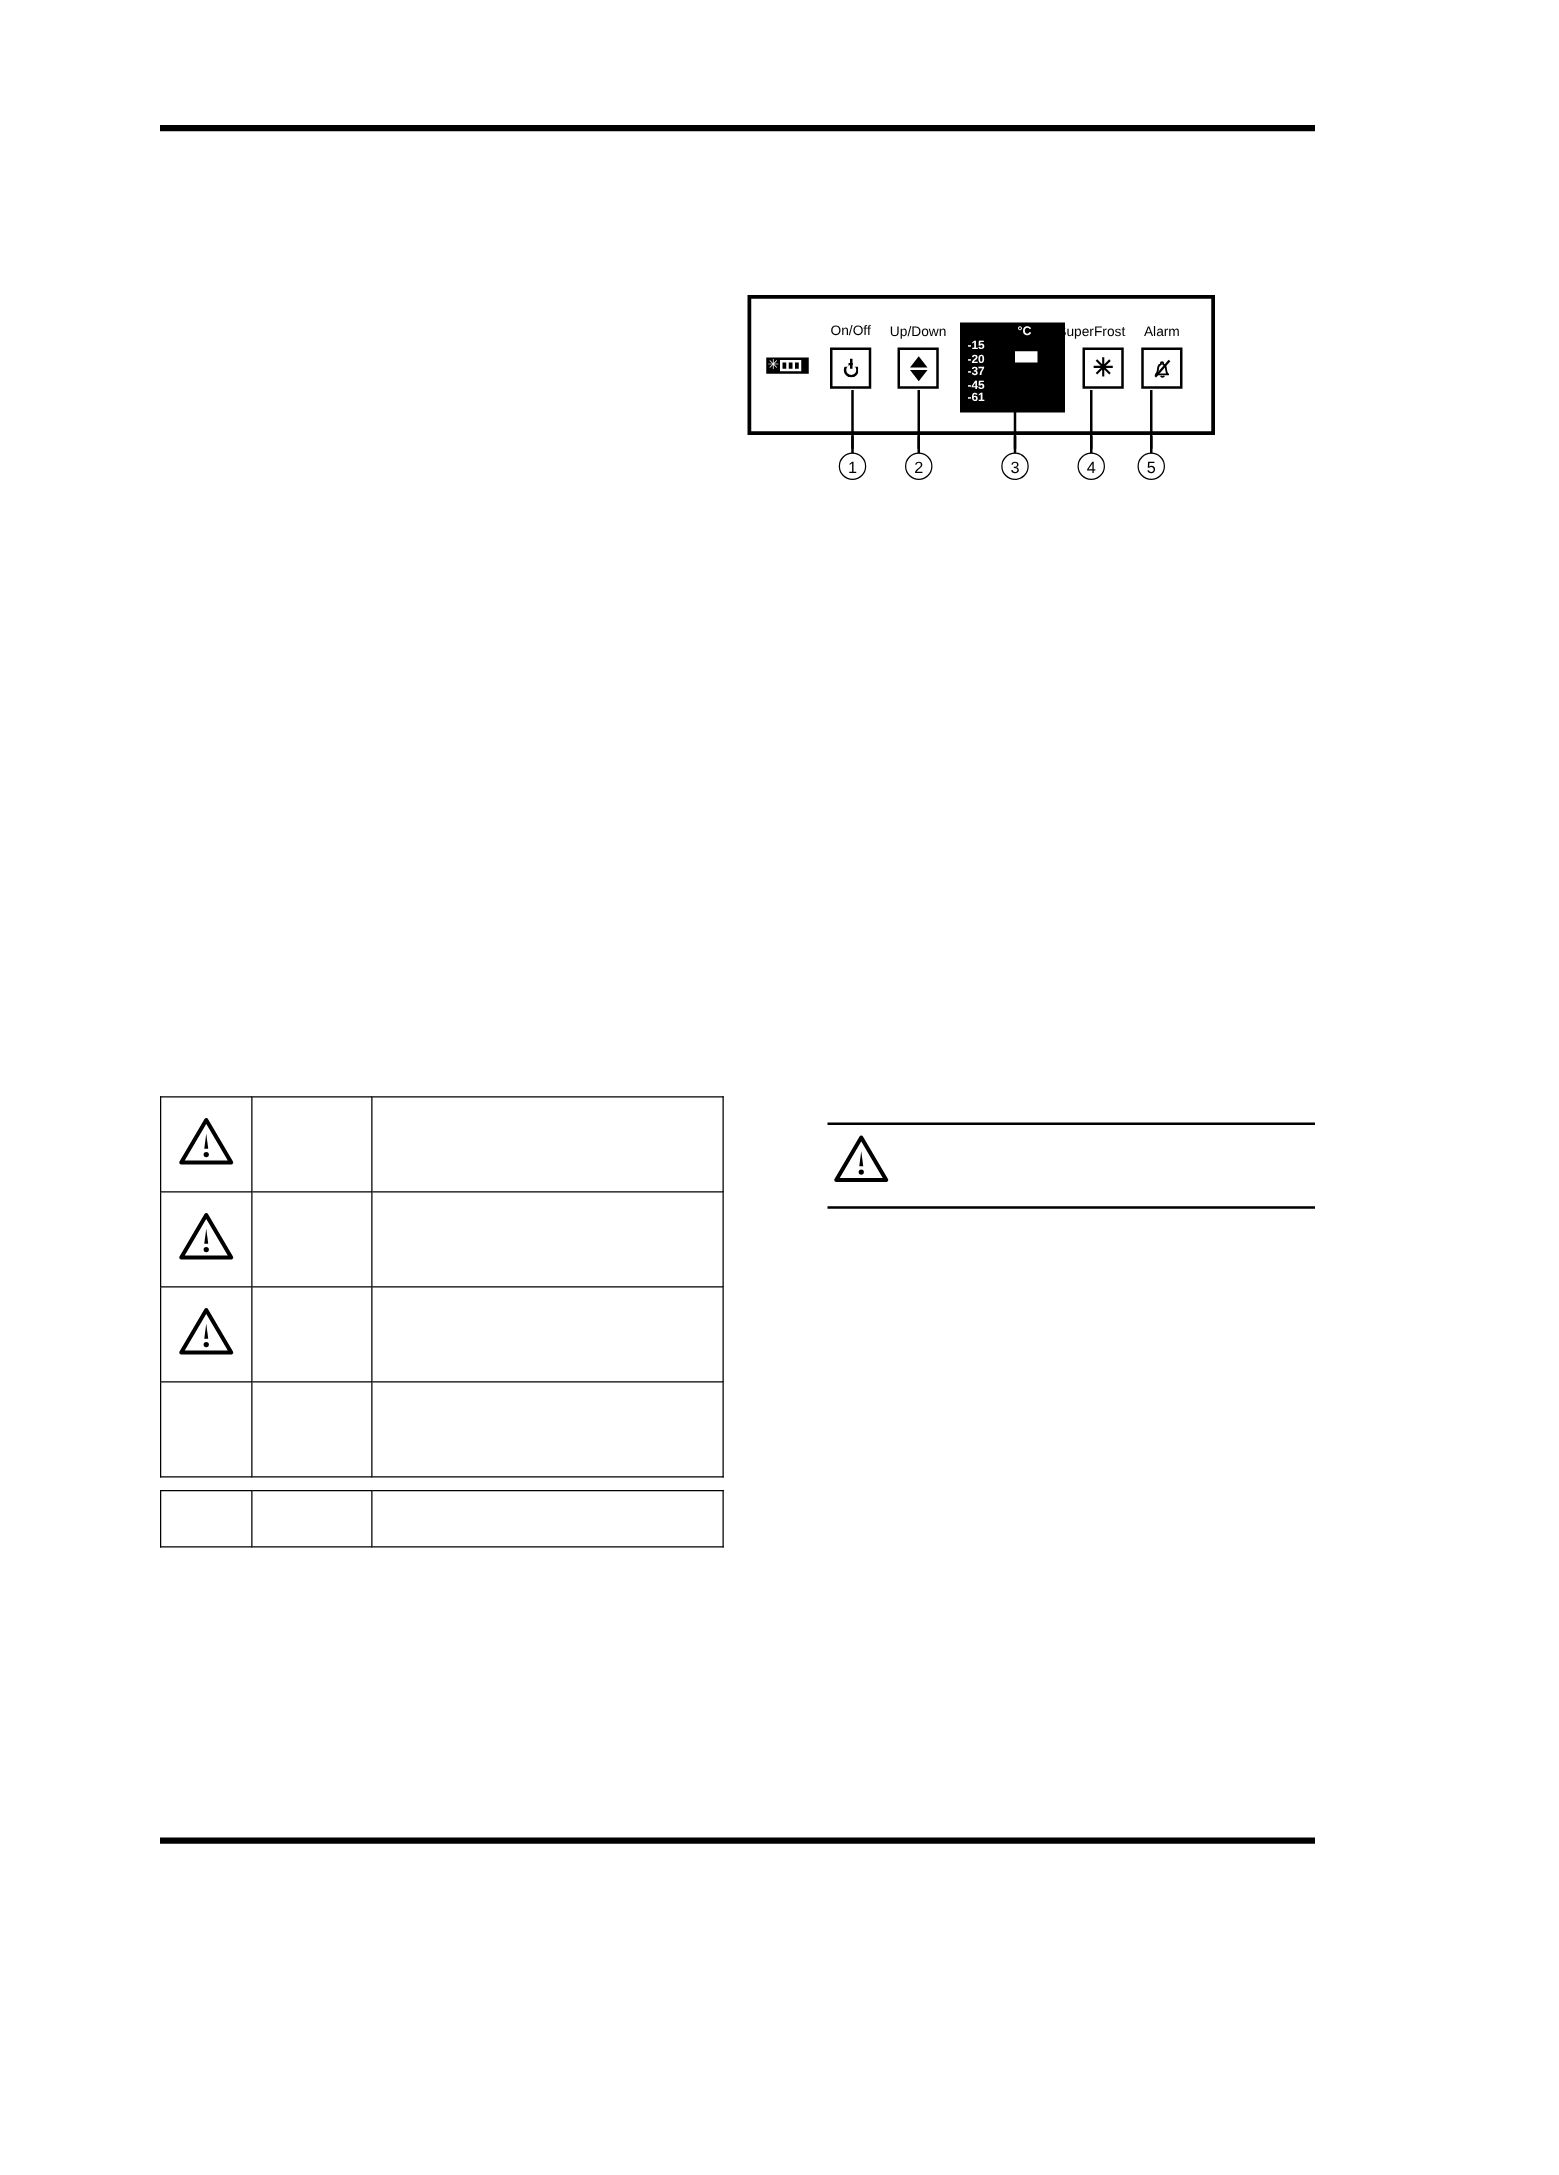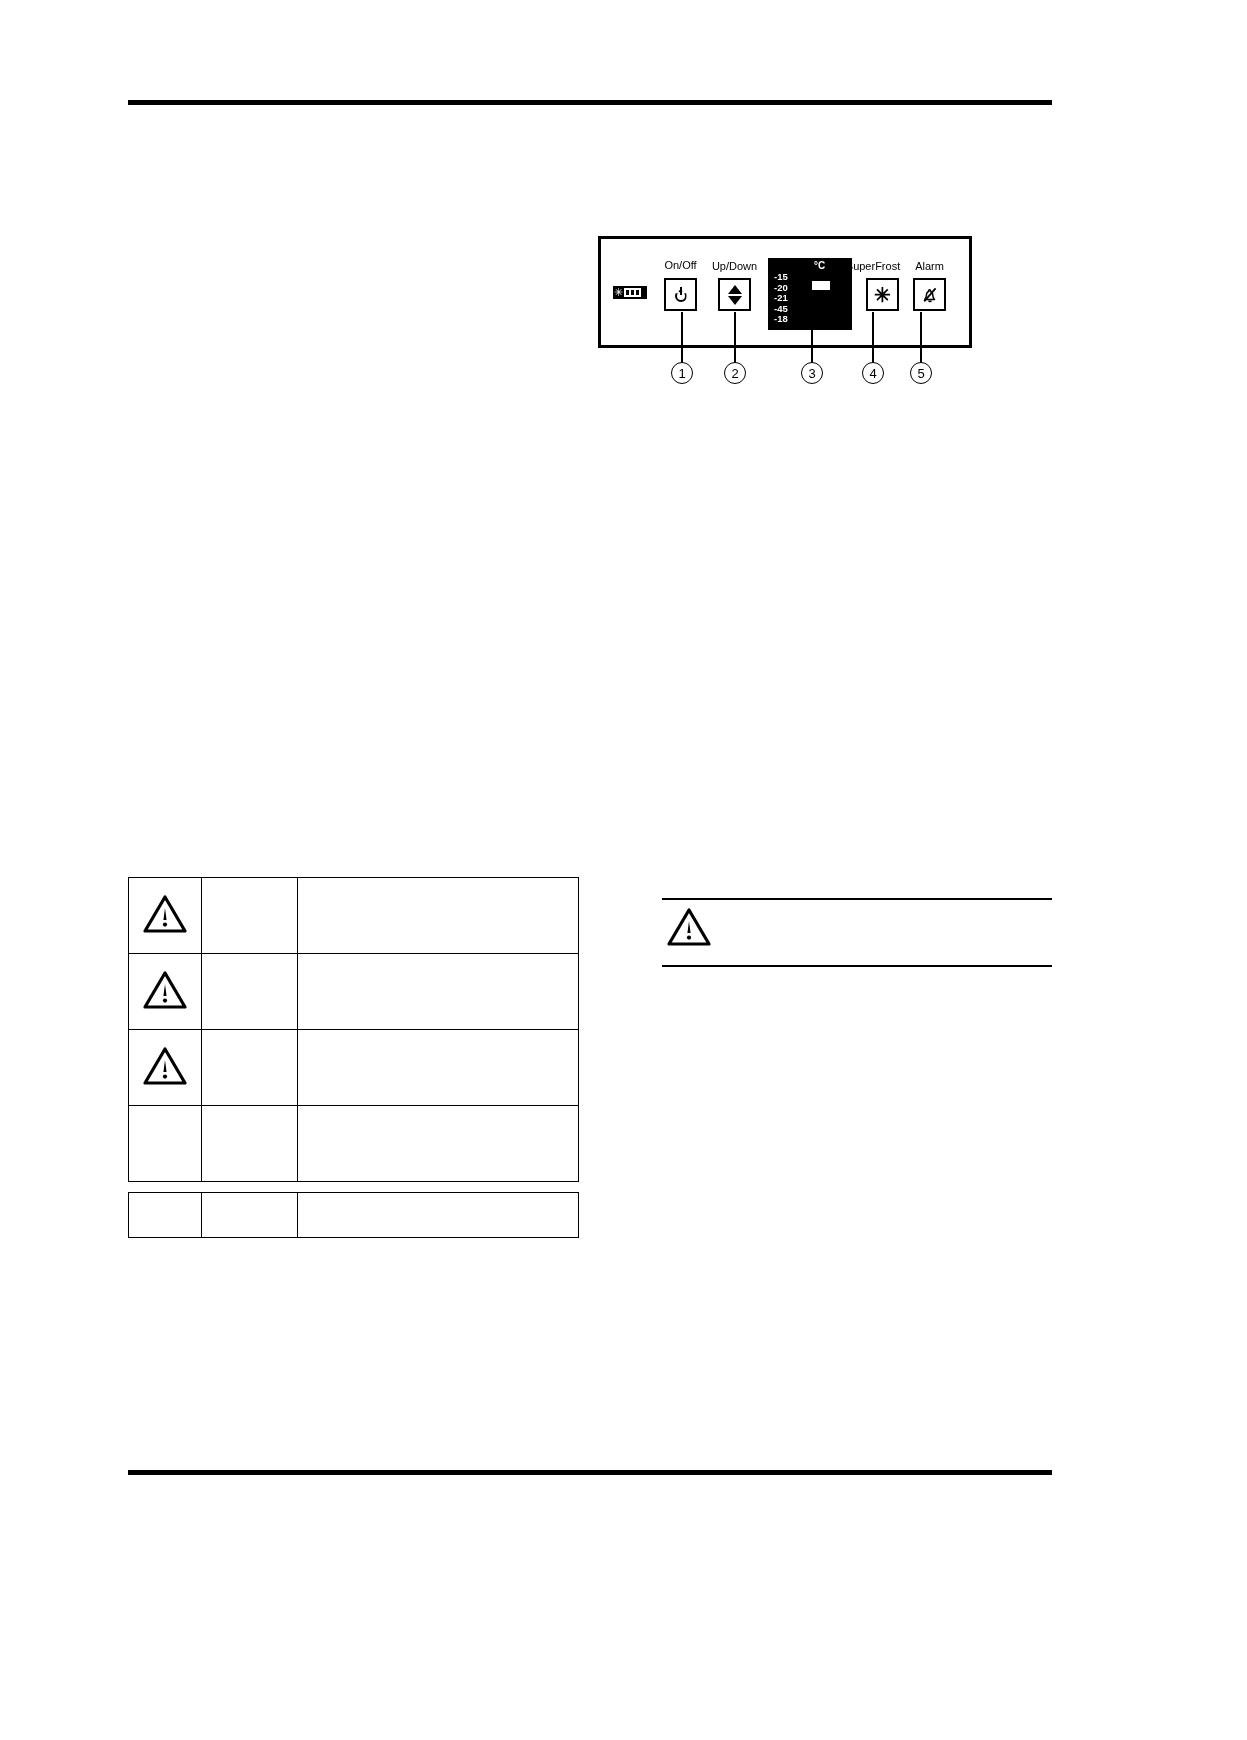--- a/index.html
+++ b/index.html
@@ -349,23 +349,23 @@
           <span class="tri-down"></span>
         </span>
       </div>
     </div>
 
     <div id="display">
       <span class="unit">°C</span>
       <span class="scale">
         <span>-15</span>
         <span>-20</span>
-        <span>-21</span>
+        <span>-37</span>
         <span>-45</span>
-        <span>-18</span>
+        <span>-61</span>
       </span>
       <span class="indicator"></span>
     </div>
 
     <div class="btn-group" id="btn-superfrost">
       <span class="btn-label">SuperFrost</span>
       <div class="btn-key">
         <span class="snow-glyph">✳</span>
       </div>
     </div>

